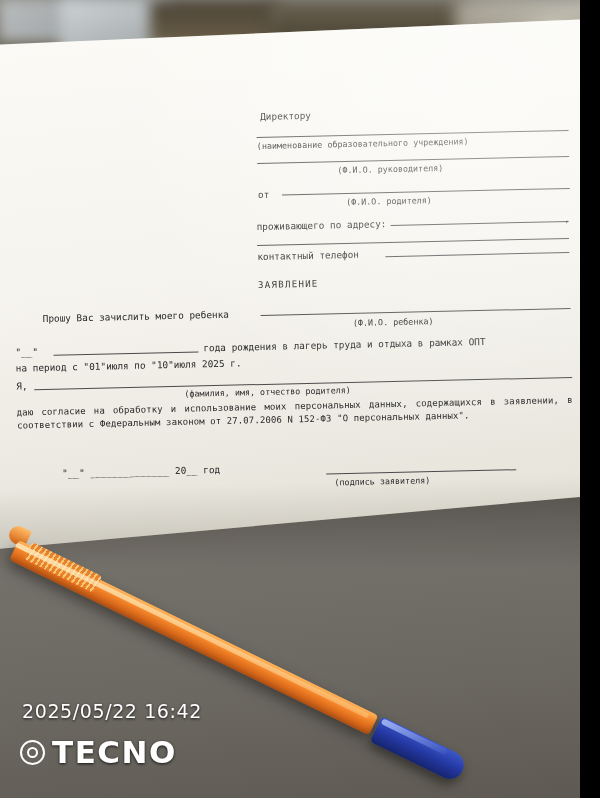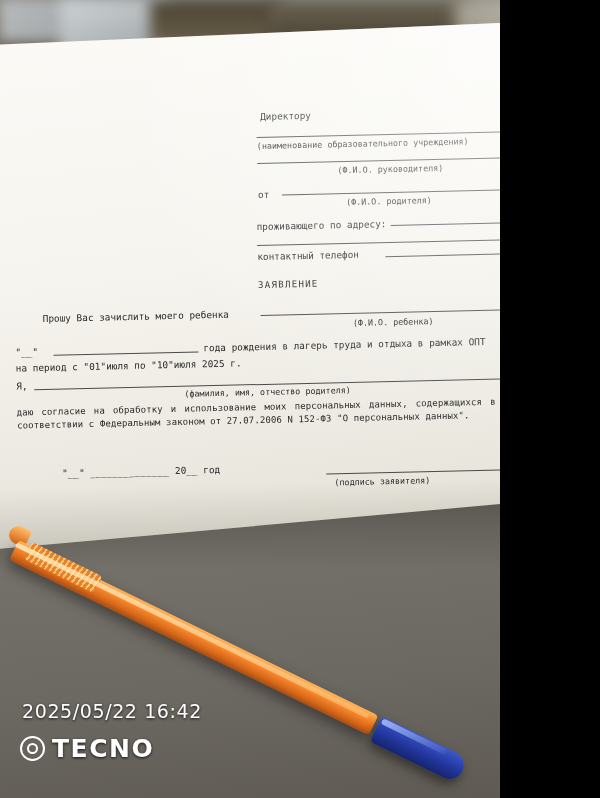--- a/index.html
+++ b/index.html
@@ -9,21 +9,21 @@
   }
   body {
     width: 600px;
     height: 798px;
     overflow: hidden;
     font-family: "Liberation Sans", sans-serif;
   }
 
   #photo {
     position: relative;
-    width: 500px;
+    width: 580px;
     height: 798px;
     overflow: hidden;
     background: #6d6a62;
   }
 
   
   .bg-top {
     position: absolute;
     left: 0; top: 0;
     width: 600px; height: 80px;
@@ -237,21 +237,21 @@
   .brand-mark::after {
     content: "";
     position: absolute;
     left: 5px; top: 5px;
     width: 7px; height: 7px;
     border: 2px solid #fff;
     border-radius: 50%;
   }
   .brand-name {
     font-family: "DejaVu Sans", sans-serif;
-    font-size: 25px;
+    font-size: 31px;
     font-weight: 700;
     letter-spacing: 1.5px;
   }
 </style>
 </head>
 <body>
 
 <div id="photo">
 
   <div class="bg-top"></div>

